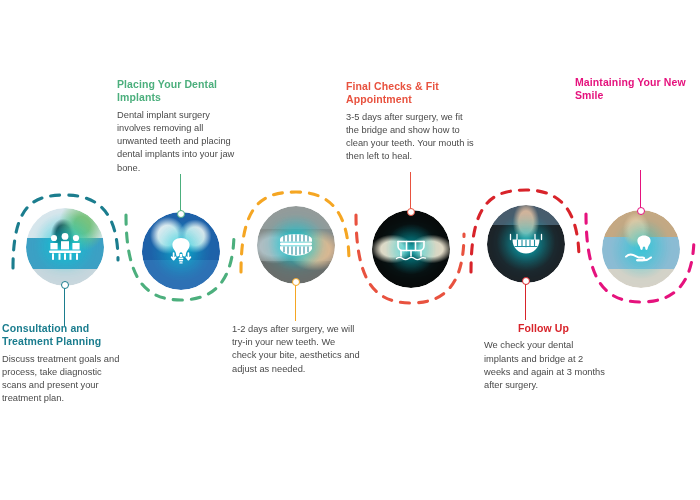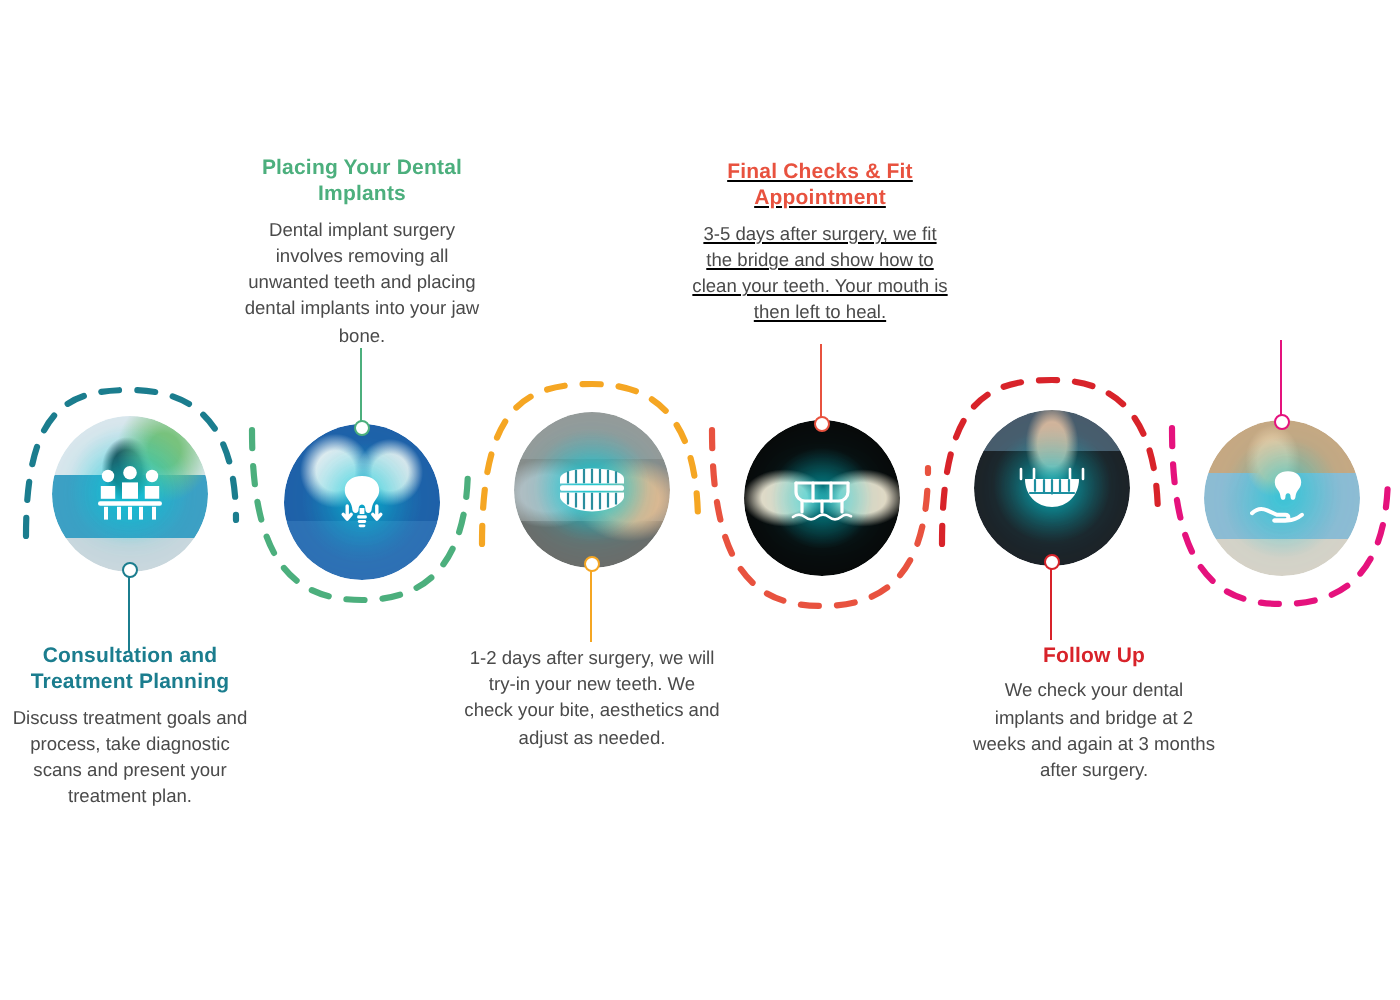--- a/index.html
+++ b/index.html
@@ -49,21 +49,21 @@
   .p6 { background:
       radial-gradient(circle at 50% 50%, rgba(0,200,215,.38), rgba(0,170,200,0) 55%),
       radial-gradient(ellipse at 44% 26%, #e8c9a2 0 12%, rgba(232,201,162,0) 22%),
       linear-gradient(#c9a882 0 34%, #8fbcd4 34% 76%, #d9d3c8 76% 100%); }
 
   
   .stem { position:absolute; width:1.4px; }
   .dot  { position:absolute; width:8px; height:8px; border-radius:50%; background:#fff; }
 
   
-  .tb { position:absolute; text-align:center; }
+  .tb { position:absolute; text-align:left; }
   .tb h3 { font-size:10.5px; font-weight:bold; line-height:1.28; letter-spacing:.1px; }
   .tb p  { font-size:9.3px; line-height:1.42; color:#4a4a4a; margin-top:4px; }
 </style>
 </head>
 <body>
 
 <div id="stage">
 
   <svg id="snake" viewBox="0 0 700 500">
 
@@ -187,26 +187,27 @@
 
   <div class="tb" style="left:117px; top:78px; width:128px;">
     <h3 style="color:#4CAF7D;">Placing Your Dental Implants</h3>
     <p>Dental implant surgery involves removing all unwanted teeth and placing dental implants into your jaw bone.</p>
   </div>
 
   <div class="tb" style="left:232px; top:319px; width:128px;">
     <p>1-2 days after surgery, we will try-in your new teeth. We check your bite, aesthetics and adjust as needed.</p>
   </div>
 
-  <div class="tb" style="left:346px; top:80px; width:128px;text-decoration:underline;">
+  <div class="tb" style="left:346px; top:80px; width:128px;">
     <h3 style="color:#E8523F;">Final Checks &amp; Fit Appointment</h3>
     <p>3-5 days after surgery, we fit the bridge and show how to clean your teeth. Your mouth is then left to heal.</p>
   </div>
 
   <div class="tb" style="left:484px; top:322px; width:126px;">
     <h3 style="color:#D8232A; max-width:58px; margin:0 auto;">Follow Up</h3>
     <p>We check your dental implants and bridge at 2 weeks and again at 3 months after surgery.</p>
   </div>
 
   <div class="tb" style="left:575px; top:76px; width:126px;">
+    <h3 style="color:#E5127D;">Maintaining Your New Smile</h3>
   </div>
 
 </div>
 
 </body></html>

